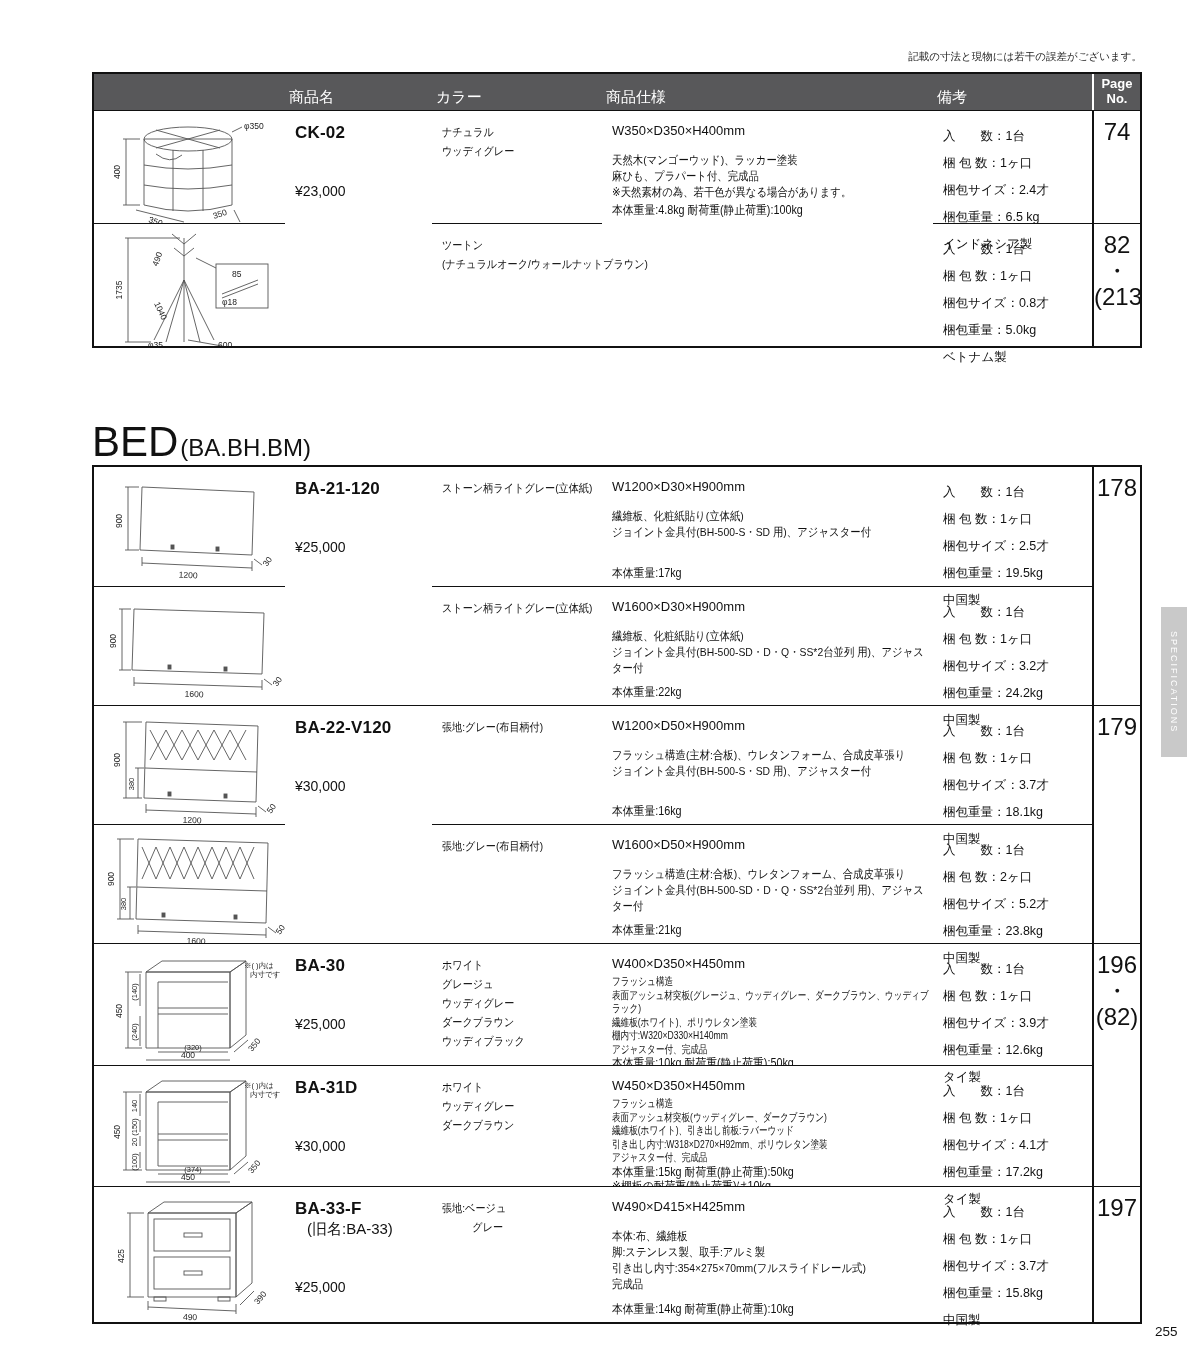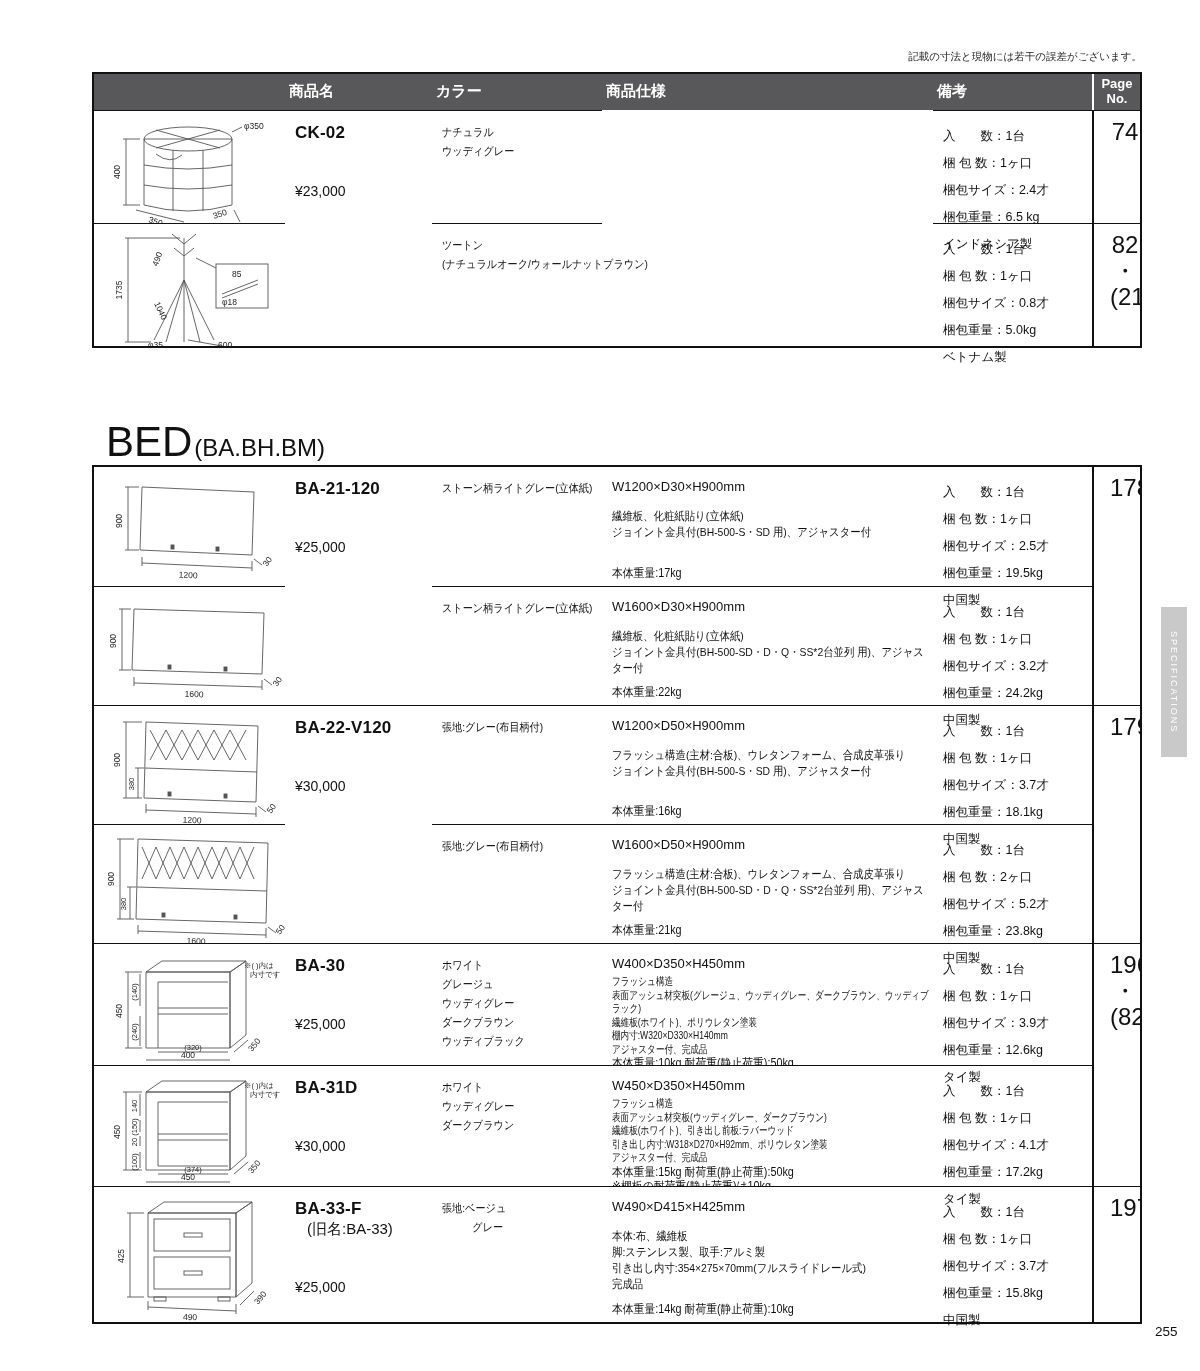--- a/index.html
+++ b/index.html
@@ -4,37 +4,37 @@
 <style>
   html,body{margin:0;padding:0;background:#fff;}
   body{width:1200px;height:1371px;position:relative;font-family:"Liberation Sans","DejaVu Sans",sans-serif;color:#111;}
   .disclaimer{position:absolute;top:50px;left:0;width:1142px;text-align:right;font-size:10.5px;color:#222;}
   .tbl{position:absolute;left:92px;width:1050px;display:grid;box-sizing:border-box;border:2px solid #111;background:#fff;
        grid-template-columns:191px 147px 170px 331px 159px 48px;}
   #tbl1{top:72px;grid-template-rows:36px 113px 123px;}
   #tbl2{top:465px;grid-template-rows:119px 119px 119px 119px 122px 121px 136px;}
   .cell{position:relative;box-sizing:border-box;border-top:1px solid #111;padding:12px 6px 6px 10px;overflow:hidden;}
   .cell.noline{border-top:none;}
-  .hc{background:#58585a;color:#fff;border-top:none;font-size:15px;font-weight:bold;padding:8px 0 0 4px;overflow:hidden;}
+  .hc{background:#58585a;color:#fff;border-top:none;font-size:15px;font-weight:normal;padding:14px 0 0 4px;overflow:hidden;}
   .hc.page{border-left:2px solid #fff;text-align:center;font-size:13px;line-height:1.15;white-space:pre-line;padding:3px 0 8px 0;font-weight:bold;}
   .imgcell{padding:4px 2px 2px 2px;}
   .pname{font-size:17px;font-weight:bold;letter-spacing:0.2px;}
   .psub{font-size:15px;margin-top:1px;margin-left:12px;}
   .pprice{font-size:14px;margin-top:40px;}
   .colorcell{font-size:11.5px;line-height:19px;white-space:pre;overflow:visible;}
   .squeeze{display:inline-block;transform:scaleX(0.88);transform-origin:0 0;width:114%;}
   .speccell{display:flex;flex-direction:column;padding-right:2px;}
   .spec-dims{font-size:13px;}
   .spec-body{font-size:11.8px;line-height:16px;margin-top:14px;white-space:pre-line;transform:scaleX(0.88);transform-origin:0 0;width:114%;}
   .dense .spec-body{font-size:11px;line-height:13.5px;margin-top:4px;transform:scaleX(0.78);width:128%;}
   .spec-weight{font-size:12px;margin-top:auto;white-space:pre-line;line-height:14px;transform:scaleX(0.9);transform-origin:0 0;width:111%;}
   .notescell{font-size:12.5px;line-height:27px;white-space:pre;overflow:visible;}
   .dense .notescell,.notescell{}
-  .pagecell{border-left:2px solid #111;text-align:center;font-size:24px;line-height:1.08;white-space:pre-line;padding:8px 0 0 16px;font-weight:normal;}
-  .bed-title{position:absolute;left:106px;top:418px;}
+  .pagecell{border-left:2px solid #111;text-align:center;font-size:24px;line-height:1.08;white-space:pre-line;padding:8px 0 0 0;font-weight:normal;}
+  .bed-title{position:absolute;left:92px;top:418px;}
   .bed-main{font-size:42px;letter-spacing:0;}
   .bed-sub{font-size:24px;margin-left:2px;}
   .side-tab{position:absolute;left:1161px;top:607px;width:26px;height:150px;background:#c9c9c9;color:#fff;
             writing-mode:vertical-rl;text-align:center;font-size:9px;letter-spacing:2px;line-height:26px;}
   .footer-page{position:absolute;left:1155px;top:1324px;font-size:13.5px;}
   svg{display:block;}
   svg line,svg path,svg polygon,svg polyline,svg rect,svg ellipse{stroke:#555;fill:none;stroke-width:0.9;}
   svg text{fill:#222;font-size:8.5px;stroke:none;font-family:"Liberation Sans",sans-serif;}
   svg text.sm{font-size:7.5px;}
   svg rect.solid{fill:#555;}
@@ -78,20 +78,27 @@
       <text transform="rotate(18 52 107)" x="52" y="107">350</text>
       <text transform="rotate(-18 118 104)" x="118" y="104">350</text>
     </svg>
   </div>
   <div class="cell" style="grid-area:2/2">
     <div class="pname">CK-02</div>
     <div class="pprice">¥23,000</div>
   </div>
   <div class="cell colorcell" style="grid-area:2/3"><span class="squeeze">ナチュラル
 ウッディグレー</span></div>
+  <div class="cell speccell" style="grid-area:2/4">
+    <div class="spec-dims">W350×D350×H400mm</div>
+    <div class="spec-body">天然木(マンゴーウッド)、ラッカー塗装
+麻ひも、プラパート付、完成品
+※天然素材の為、若干色が異なる場合があります。</div>
+    <div class="spec-weight">本体重量:4.8kg 耐荷重(静止荷重):100kg</div>
+  </div>
   <div class="cell notescell" style="grid-area:2/5">入　　数：1台
 梱 包 数：1ヶ口
 梱包サイズ：2.4才
 梱包重量：6.5 kg
 インドネシア製</div>
   <div class="cell pagecell" style="grid-area:2/6">74</div>
 
   <div class="cell imgcell" style="grid-area:3/1">
     <svg width="189" height="121" viewBox="0 0 189 121">
       <line x1="88" y1="10" x2="88" y2="114"></line>

